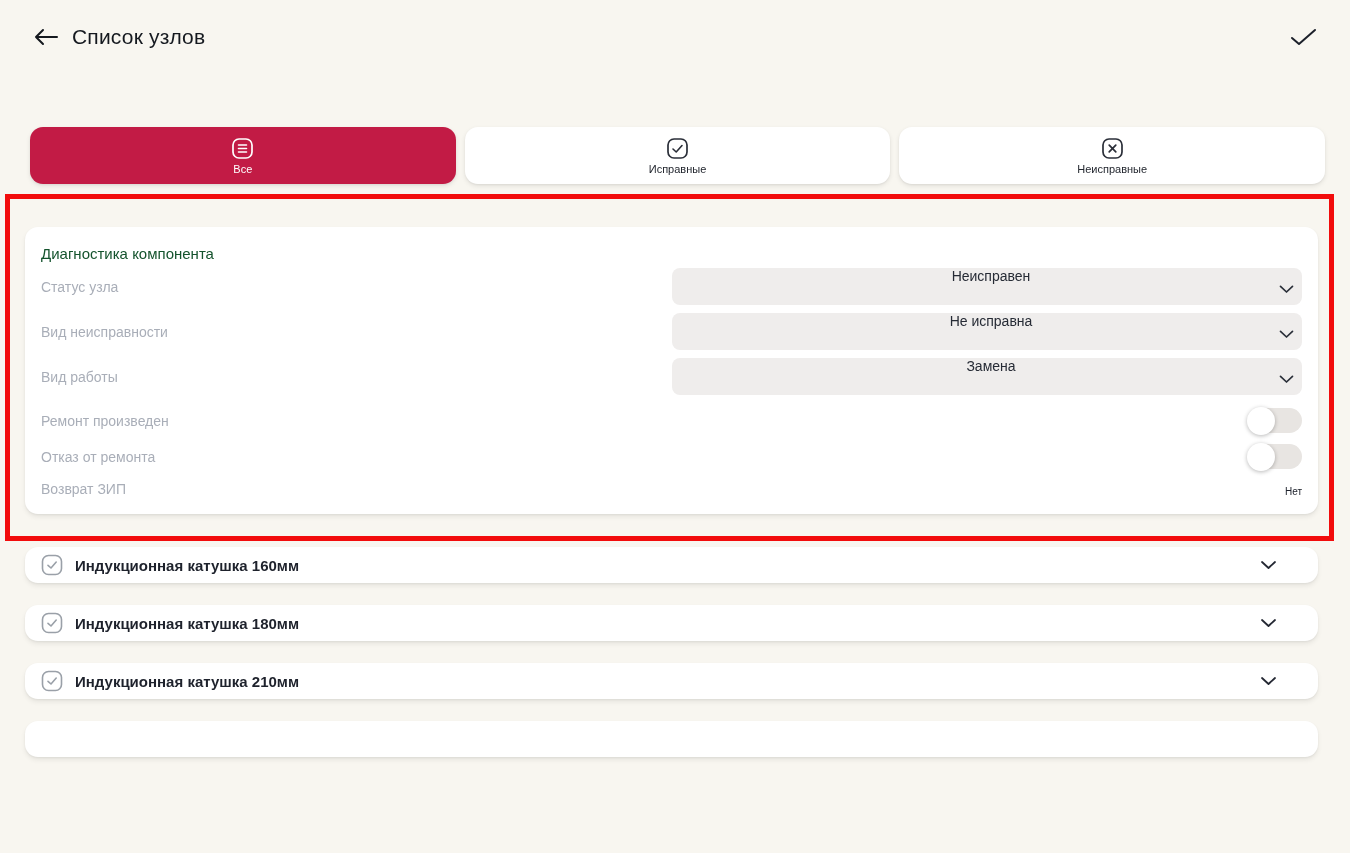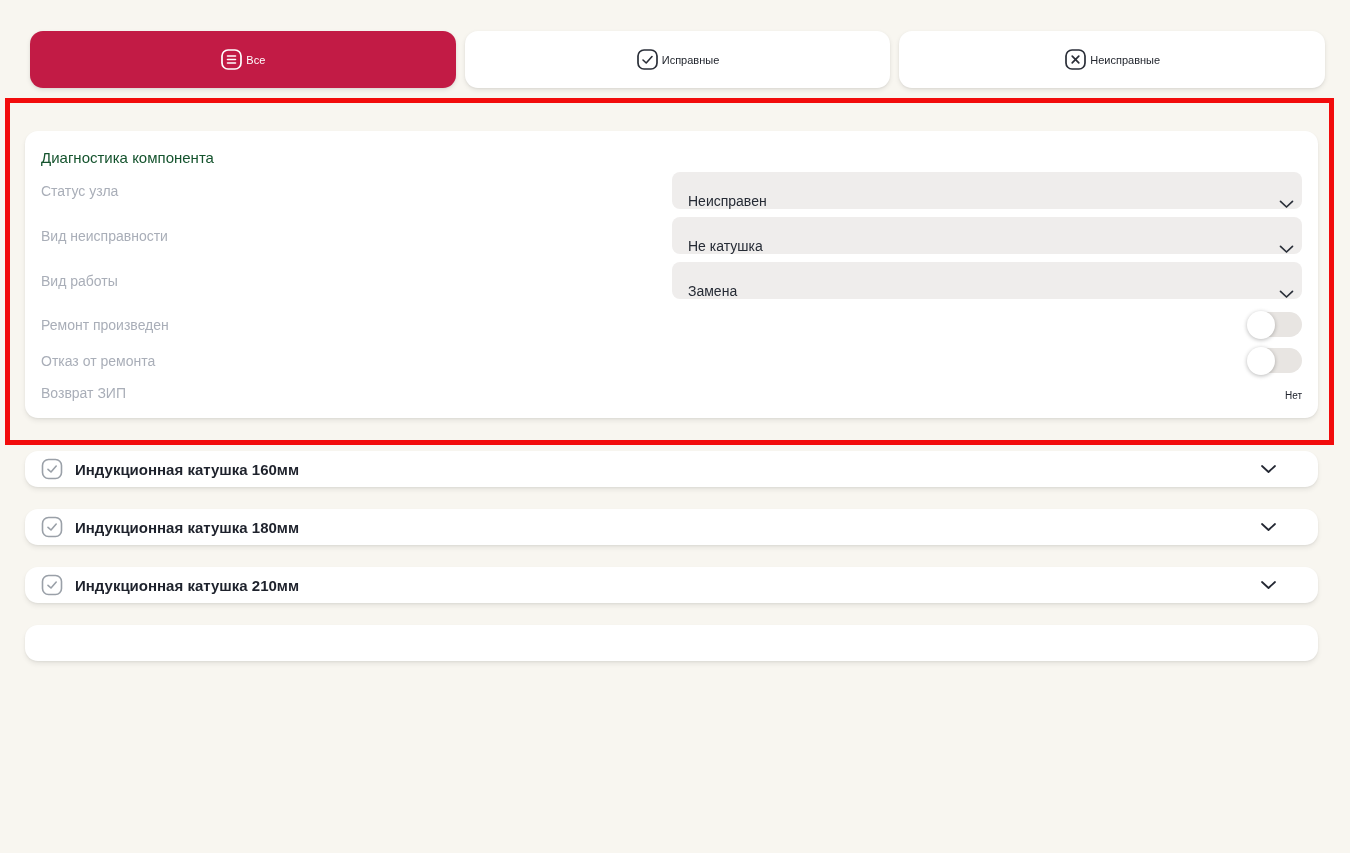--- a/index.html
+++ b/index.html
@@ -27,21 +27,21 @@
     margin-left:auto; background:none; border:none; cursor:pointer;
     width:34px; height:28px; display:flex; align-items:center; justify-content:center;
   }
 
   
   .tabs { display:flex; gap:9px; margin:31px 25px 0 30px; }
   .tab {
     flex:1; height:57px; border:none; cursor:pointer;
     border-radius:13px; background:#FFFFFF;
     box-shadow:0 2px 5px rgba(0,0,0,.09), 0 1px 2px rgba(0,0,0,.05);
-    display:flex; flex-direction:row; align-items:center; justify-content:center; gap:3px;
+    display:flex; flex-direction:column; align-items:center; justify-content:center; gap:3px;margin-top:44px;
   }
   .tab.active { background:#C21B45; }
   .tab-label { font-size:11px; color:#23272F; font-family:"Liberation Sans", sans-serif; }
   .tab.active .tab-label { color:#FFFFFF; }
 
   
   .selection-outline {
     margin:10px 16px 0 5px;
     border:5px solid #F20C0C;
     padding:20px 11px 22px 15px;
@@ -60,21 +60,21 @@
   .acc-title { font-size:15px; font-weight:700; color:#1E222C; margin-left:12px; }
   .acc-chevron { margin-left:auto; display:flex; }
 
   
   .diagnostics { margin-top:8px; padding:18px 16px 17px 16px; }
   .diag-title { font-size:15px; color:#14532d; margin-bottom:6px; }
   .field-row { display:flex; align-items:center; margin-bottom:8px; }
   .field-label { flex:1; font-size:14px; color:#A9AEB8; }
   .select-box {
     width:630px; height:37px; background:#EFEDEC; border-radius:8px;
-    display:flex; align-items:flex-end; padding:0 8px 0 16px; cursor:pointer;
+    display:flex; align-items:center; padding:0 8px 0 16px; cursor:pointer;flex-direction:column;
   }
   .select-value { font-size:14px; color:#262B35; }
   .select-box .chev { margin-left:auto; display:flex; }
   .toggle-row { display:flex; align-items:center; margin-top:12px; height:27px; }
   .toggle-row + .toggle-row { margin-top:9px; }
   .toggle {
     width:54px; height:25px; border-radius:13px; background:#E8E5E2;
     position:relative; border:none; cursor:pointer; flex:0 0 auto;
   }
   .toggle .knob {
@@ -87,20 +87,37 @@
 
   
   .components-list { margin:6px 32px 0 25px; display:flex; flex-direction:column; gap:22px; }
   .component-panel { height:36px; }
 </style>
 </head>
 <body>
 
 <div class="page">
 
+  <div class="header">
+    <button class="back-btn">
+      <span style="display:flex">
+        <svg width="26" height="18" viewBox="0 0 26 18" fill="none">
+          <path d="M24 9 H3 M10 2 L3 9 L10 16" stroke="#15191F" stroke-width="2" stroke-linecap="round" stroke-linejoin="round"></path>
+        </svg>
+      </span>
+    </button>
+    <div class="page-title">Список узлов</div>
+    <button class="confirm-btn">
+      <span style="display:flex">
+        <svg width="27" height="18" viewBox="0 0 27 18" fill="none">
+          <path d="M2 10 L9 16 L25 2" stroke="#1C202A" stroke-width="2" stroke-linecap="round" stroke-linejoin="round"></path>
+        </svg>
+      </span>
+    </button>
+  </div>
 
   <div class="tabs">
     <button class="tab active">
       <span style="display:flex">
         <svg width="23" height="23" viewBox="0 0 23 23" fill="none">
           <rect x="2" y="2" width="19" height="19" rx="6" stroke="#FFFFFF" stroke-width="1.7"></rect>
           <path d="M7.5 8 H15.5 M7.5 11.5 H15.5 M7.5 15 H15.5" stroke="#FFFFFF" stroke-width="1.6" stroke-linecap="round"></path>
         </svg>
       </span>
       <span class="tab-label">Все</span>
@@ -139,21 +156,21 @@
             <svg width="15" height="10" viewBox="0 0 15 10" fill="none">
                 <path d="M1.5 2.3 L7.5 8 L13.5 2.3" stroke="#2A2F39" stroke-width="1.7" stroke-linecap="round" stroke-linejoin="round"></path>
               </svg>
           </span>
         </div>
       </div>
 
       <div class="field-row">
         <span class="field-label">Вид неисправности</span>
         <div class="select-box">
-          <span class="select-value">Не катушка</span>
+          <span class="select-value">Не исправна</span>
           <span class="chev">
             <svg width="15" height="10" viewBox="0 0 15 10" fill="none">
                 <path d="M1.5 2.3 L7.5 8 L13.5 2.3" stroke="#2A2F39" stroke-width="1.7" stroke-linecap="round" stroke-linejoin="round"></path>
               </svg>
           </span>
         </div>
       </div>
 
       <div class="field-row">
         <span class="field-label">Вид работы</span>

